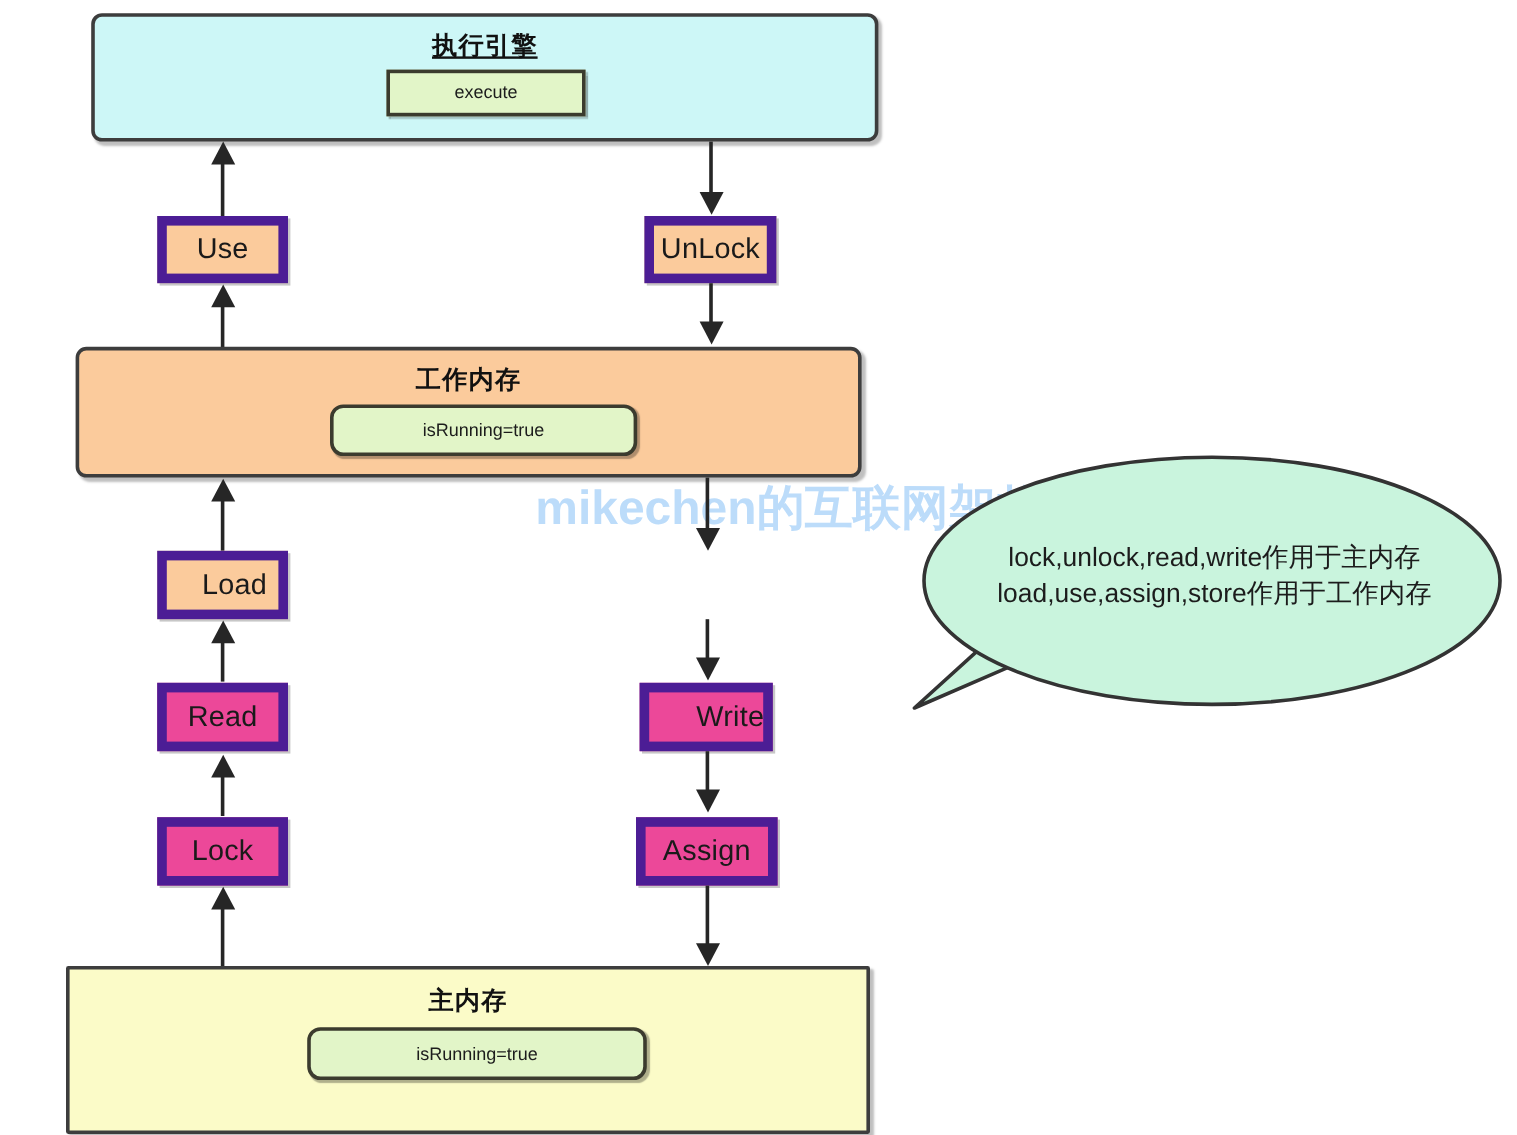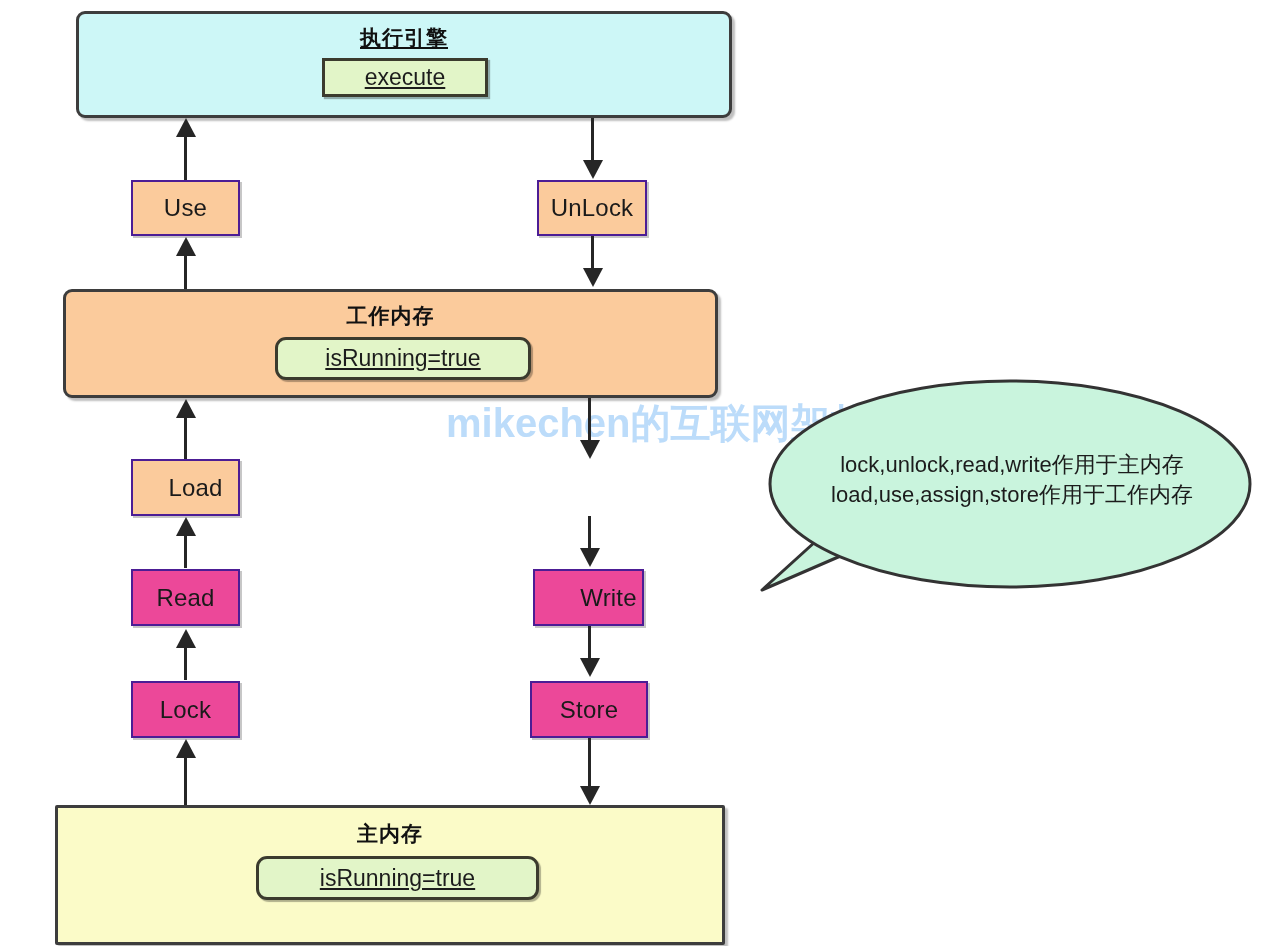--- a/index.html
+++ b/index.html
@@ -18,21 +18,21 @@
     overflow: hidden;
   }
 
   
   .box {
     position: absolute;
     box-sizing: border-box;
     display: flex;
     align-items: center;
     justify-content: center;
-    border: 2px solid #4c1d95;
+    border: 8px solid #4c1d95;
     color: #1a1a1a;
     text-align: center;
     box-shadow: 2px 2px 0 rgba(0,0,0,0.22);
   }
 
   
   .region {
     border: 3px solid #3d3d3d;
     border-radius: 9px;
     display: block;
@@ -52,23 +52,22 @@
   
   .pill {
     position: absolute;
     box-sizing: border-box;
     display: flex;
     align-items: center;
     justify-content: center;
     border: 3px solid #3b3b2e;
     background: #e2f5c8;
     color: #1c1c1c;
-    font-size: 23px;
+    font-size: 15px;
     box-shadow: 2px 2px 1px rgba(0,0,0,0.3);
-    text-decoration: underline;
   }
   .pill.rounded { border-radius: 11px; }
 
   
   .step {
     font-size: 24px;
     letter-spacing: .2px;
   }
   .step.orange { background: #fbcb9c; }
   .step.yellow { background: #ec4899; }
@@ -173,21 +172,21 @@
   <div class="box step yellow" style="left:533px; top:569px; width:111px; height:57px;padding-left:40px;">Write</div>
 
   <div class="conn" style="left:184px; top:647px; height:33px;"></div>
   <div class="arrowhead up" style="left:176px; top:629px;"></div>
 
   <div class="conn" style="left:588px; top:626px; height:33px;"></div>
   <div class="arrowhead down" style="left:580px; top:658px;"></div>
 
   <div class="box step yellow" style="left:131px; top:681px; width:109px; height:57px;">Lock</div>
 
-  <div class="box step yellow" style="left:530px; top:681px; width:118px; height:57px;">Store</div>
+  <div class="box step yellow" style="left:530px; top:681px; width:118px; height:57px;">Assign</div>
 
   <div class="conn" style="left:184px; top:757px; height:50px;"></div>
   <div class="arrowhead up" style="left:176px; top:739px;"></div>
 
   <div class="conn" style="left:588px; top:738px; height:49px;"></div>
   <div class="arrowhead down" style="left:580px; top:786px;"></div>
 
   <div class="box region" style="left:55px; top:805px; width:670px; height:140px; background:#fbfbc8; border-radius:2px;">
     <div class="region-title" style="top:12px;">主内存</div>
     <div class="pill rounded" style="left:198px; top:48px; width:283px; height:44px;">isRunning=true</div>

